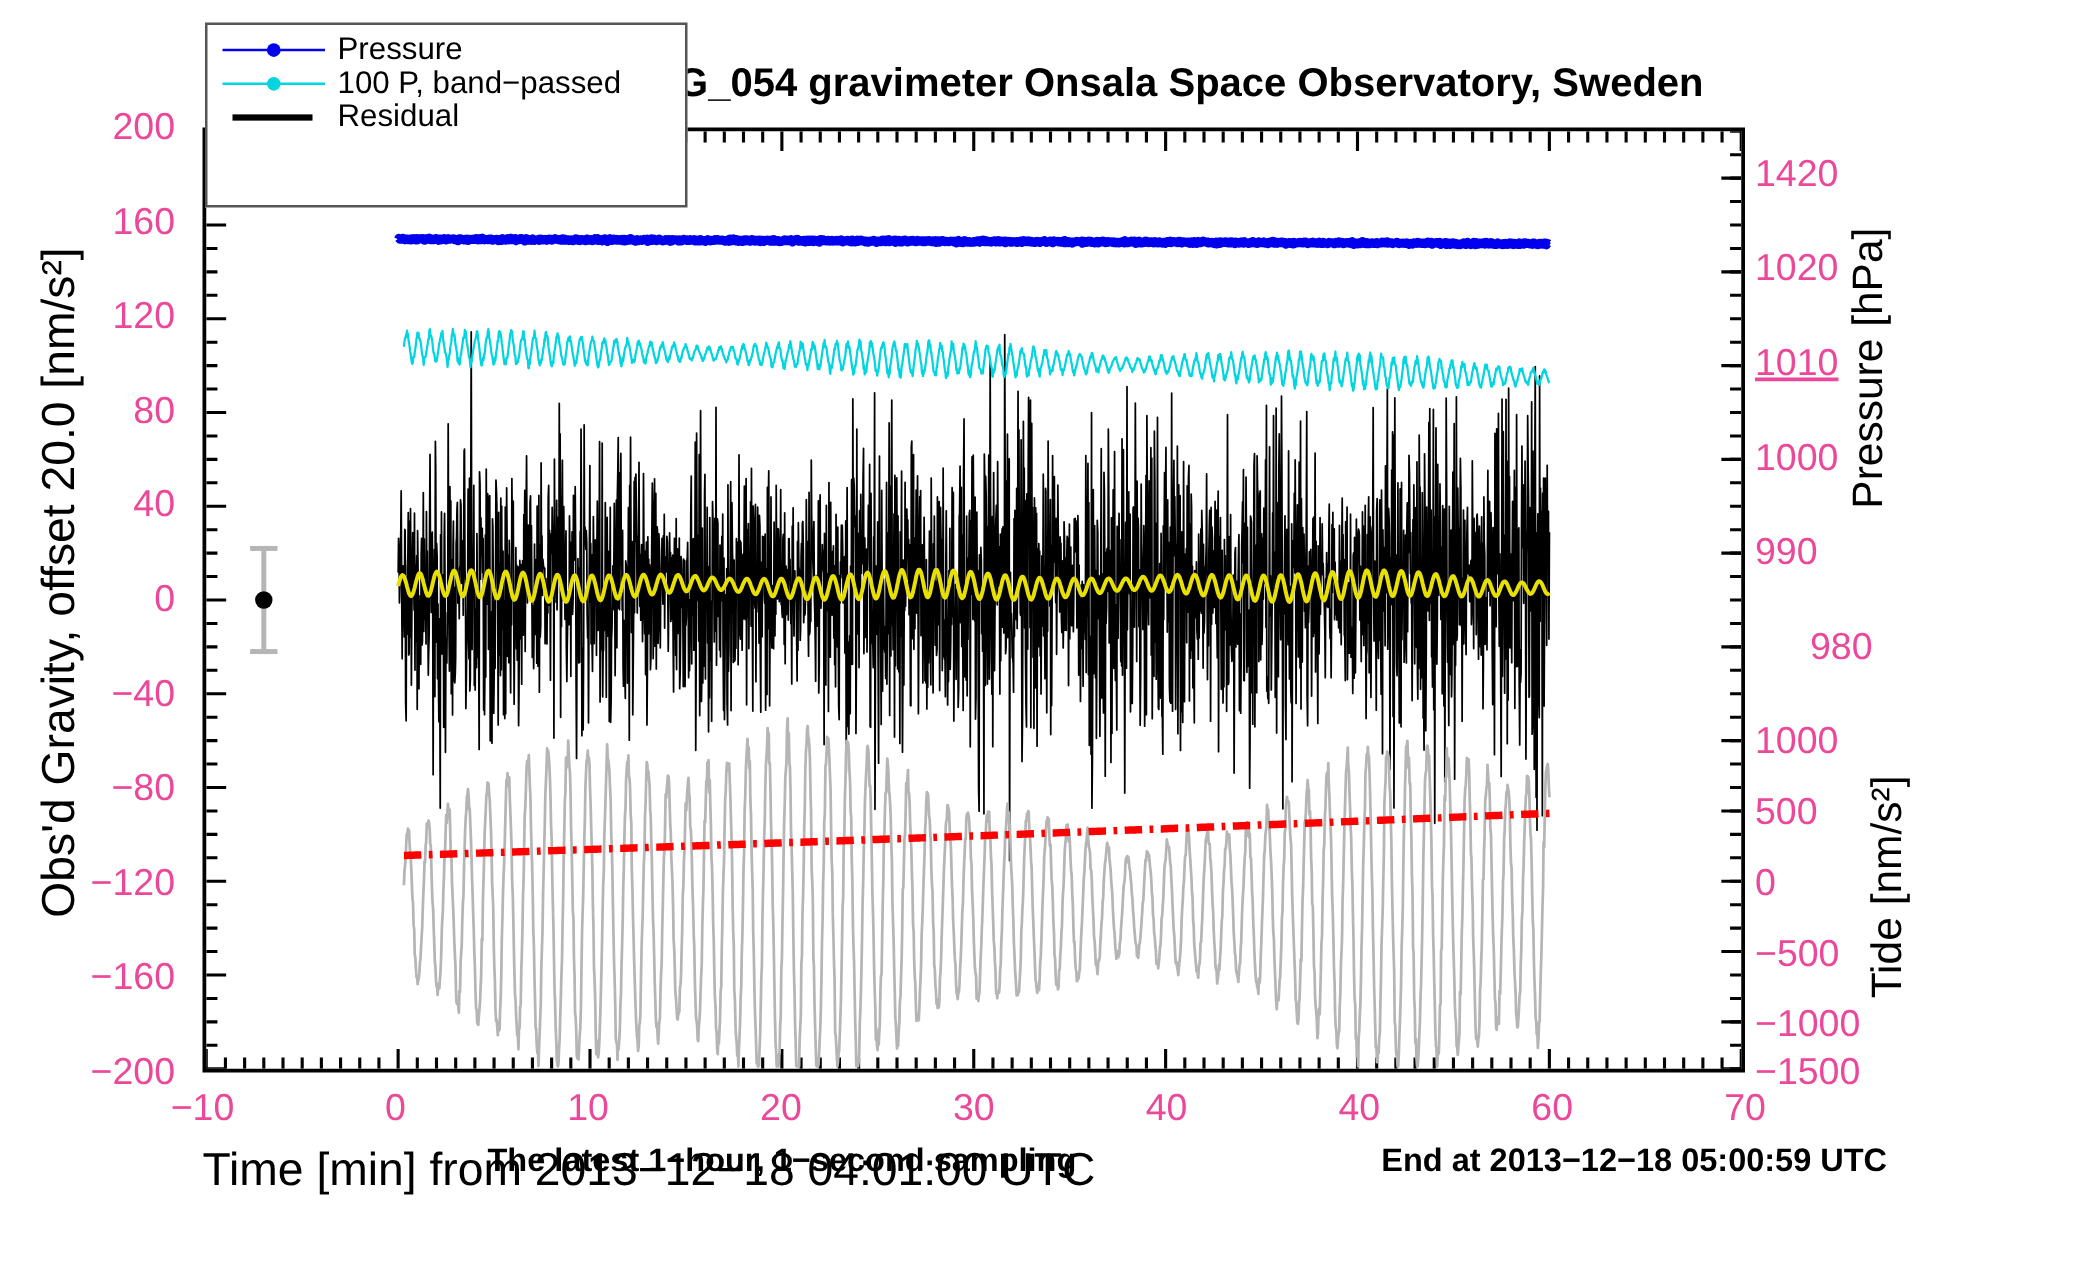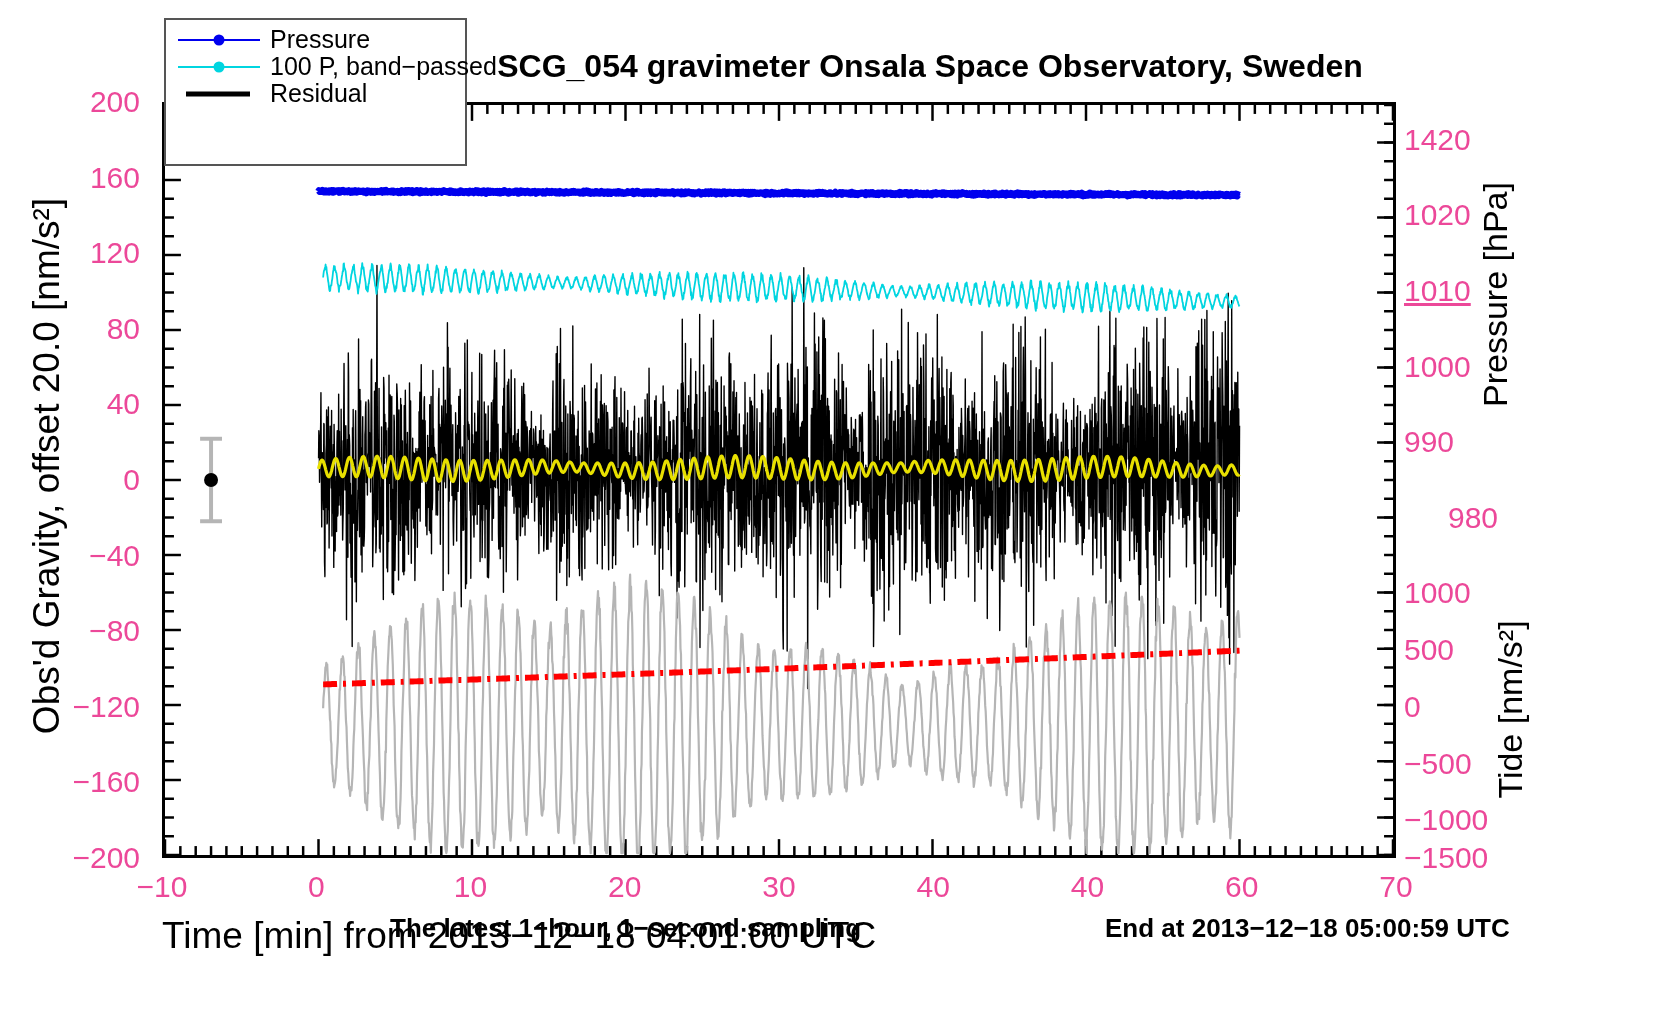--- a/index.html
+++ b/index.html
@@ -37,21 +37,21 @@
   #chart-title{position:absolute;left:430px;top:48px;width:1000px;text-align:center;
      font-size:32px;font-weight:bold;white-space:nowrap;}
 
   
   #note-left{position:absolute;left:185px;top:808px;font-size:26px;font-weight:bold;white-space:nowrap;margin-left:40px;}
   #note-right{position:absolute;left:940px;top:808px;font-size:26px;font-weight:bold;white-space:nowrap;}
   #noise-label{position:absolute;left:130px;top:365px;width:280px;text-align:center;
      transform:rotate(-90deg);font-size:24px;white-space:nowrap;}
 
   
-  #legend{position:absolute;left:164px;top:18px;width:303px;height:148px;
+  #legend{position:absolute;left:164px;top:18px;width:386px;height:148px;
           border:2px solid #555;background:#fff;box-sizing:border-box;
           padding:6px 8px 4px 10px;}
   .legend-row{display:flex;align-items:center;height:27px;}
   .legend-sample{width:86px;height:27px;position:relative;flex:0 0 86px;}
   .legend-sample .ln{position:absolute;left:2px;right:2px;top:50%;transform:translateY(-50%);}
   .legend-sample .dot{position:absolute;left:50%;top:50%;width:11px;height:11px;
         border-radius:50%;transform:translate(-50%,-50%);}
   .legend-text{font-size:25px;line-height:27px;white-space:nowrap;padding-left:8px;}
 </style>
 </head>

